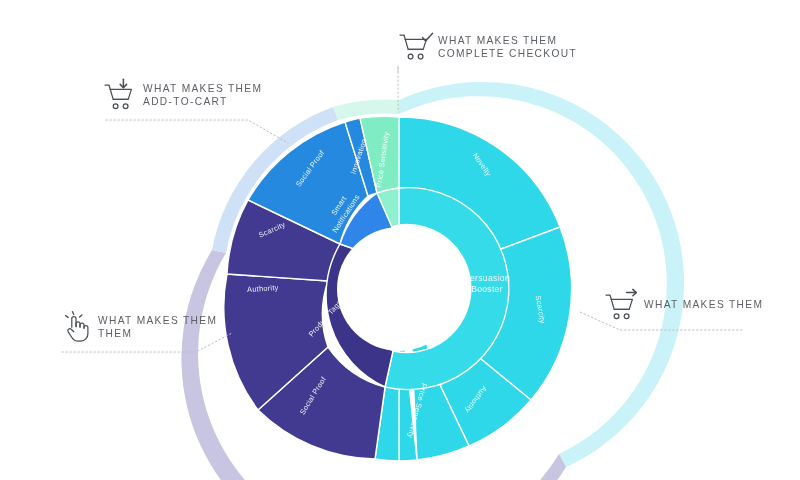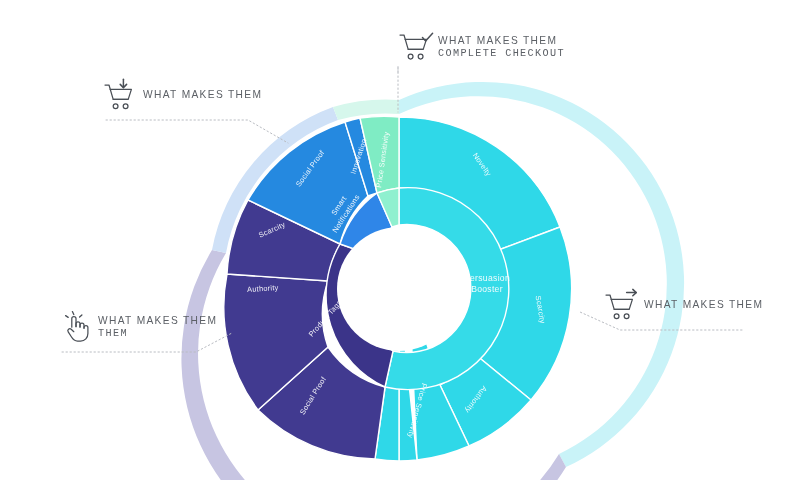--- a/index.html
+++ b/index.html
@@ -45,21 +45,21 @@
   }
   .callout-text {
     font-family: "Liberation Sans", sans-serif;
     font-size: 10.2px;
     line-height: 13.4px;
     letter-spacing: 1.35px;
     color: #5c6066;
     white-space: nowrap;
     font-weight: 400;
   }
-  .callout-text .l2 { display: block; font-family: Liberation Mono, monospace; }
+  .callout-text .l2 { display: block; }
   .callout-icon {
     width: 40px;
     height: 34px;
     flex: 0 0 auto;
   }
   #co-complete { left: 398px; top: 30px; }
   #co-addtocart { left: 103px; top: 78px; }
   #co-click     { left: 58px;  top: 310px; }
   #co-gotocheck { left: 604px; top: 288px; }
 </style>
@@ -177,20 +177,21 @@
     <svg class="callout-icon" viewBox="0 0 40 34" fill="none" stroke="#4a4f56" stroke-width="1.25" stroke-linecap="round" stroke-linejoin="round">
       <path d="M2 7 h4 l4.2 14.4 h14.6"></path>
       <path d="M7.2 11.4 h21.2 l-3.2 10 H10.2"></path>
       <circle cx="12.6" cy="28.2" r="2.4"></circle>
       <circle cx="22.6" cy="28.2" r="2.4"></circle>
       <path d="M20.4 1.2 v8.2" stroke-width="1.5"></path>
       <path d="M17.2 6.4 l3.2 3.2 l3.2 -3.2" stroke-width="1.5"></path>
     </svg>
     <div class="callout-text">
       <span class="l1">WHAT MAKES THEM</span>
+      <span class="l2">ADD-TO-CART</span>
     </div>
   </div>
 
   <div class="callout" id="co-click">
     <svg class="callout-icon" viewBox="0 0 40 34" fill="none" stroke="#4a4f56" stroke-width="1.25" stroke-linecap="round" stroke-linejoin="round">
       <path d="M13.8 17.2 V8.6 a2.1 2.1 0 0 1 4.2 0 v8.2"></path>
       <path d="M18 16.4 v-2.6 a2 2 0 0 1 4 0 v3.2"></path>
       <path d="M22 17 v-1.8 a2 2 0 0 1 4 0 v2.6"></path>
       <path d="M26 18.4 v-0.9 a1.95 1.95 0 0 1 3.9 0 v6.1 c0 4.1 -3 7.4 -7.3 7.4 h-3.1 c-3 0 -4.5 -1.6 -6 -4 l-3.3 -5.2 a2 2 0 0 1 3 -2.6 l2.6 2.5"></path>
       <path d="M15.8 4.6 L14.4 1.6" stroke-width="1.3"></path>

